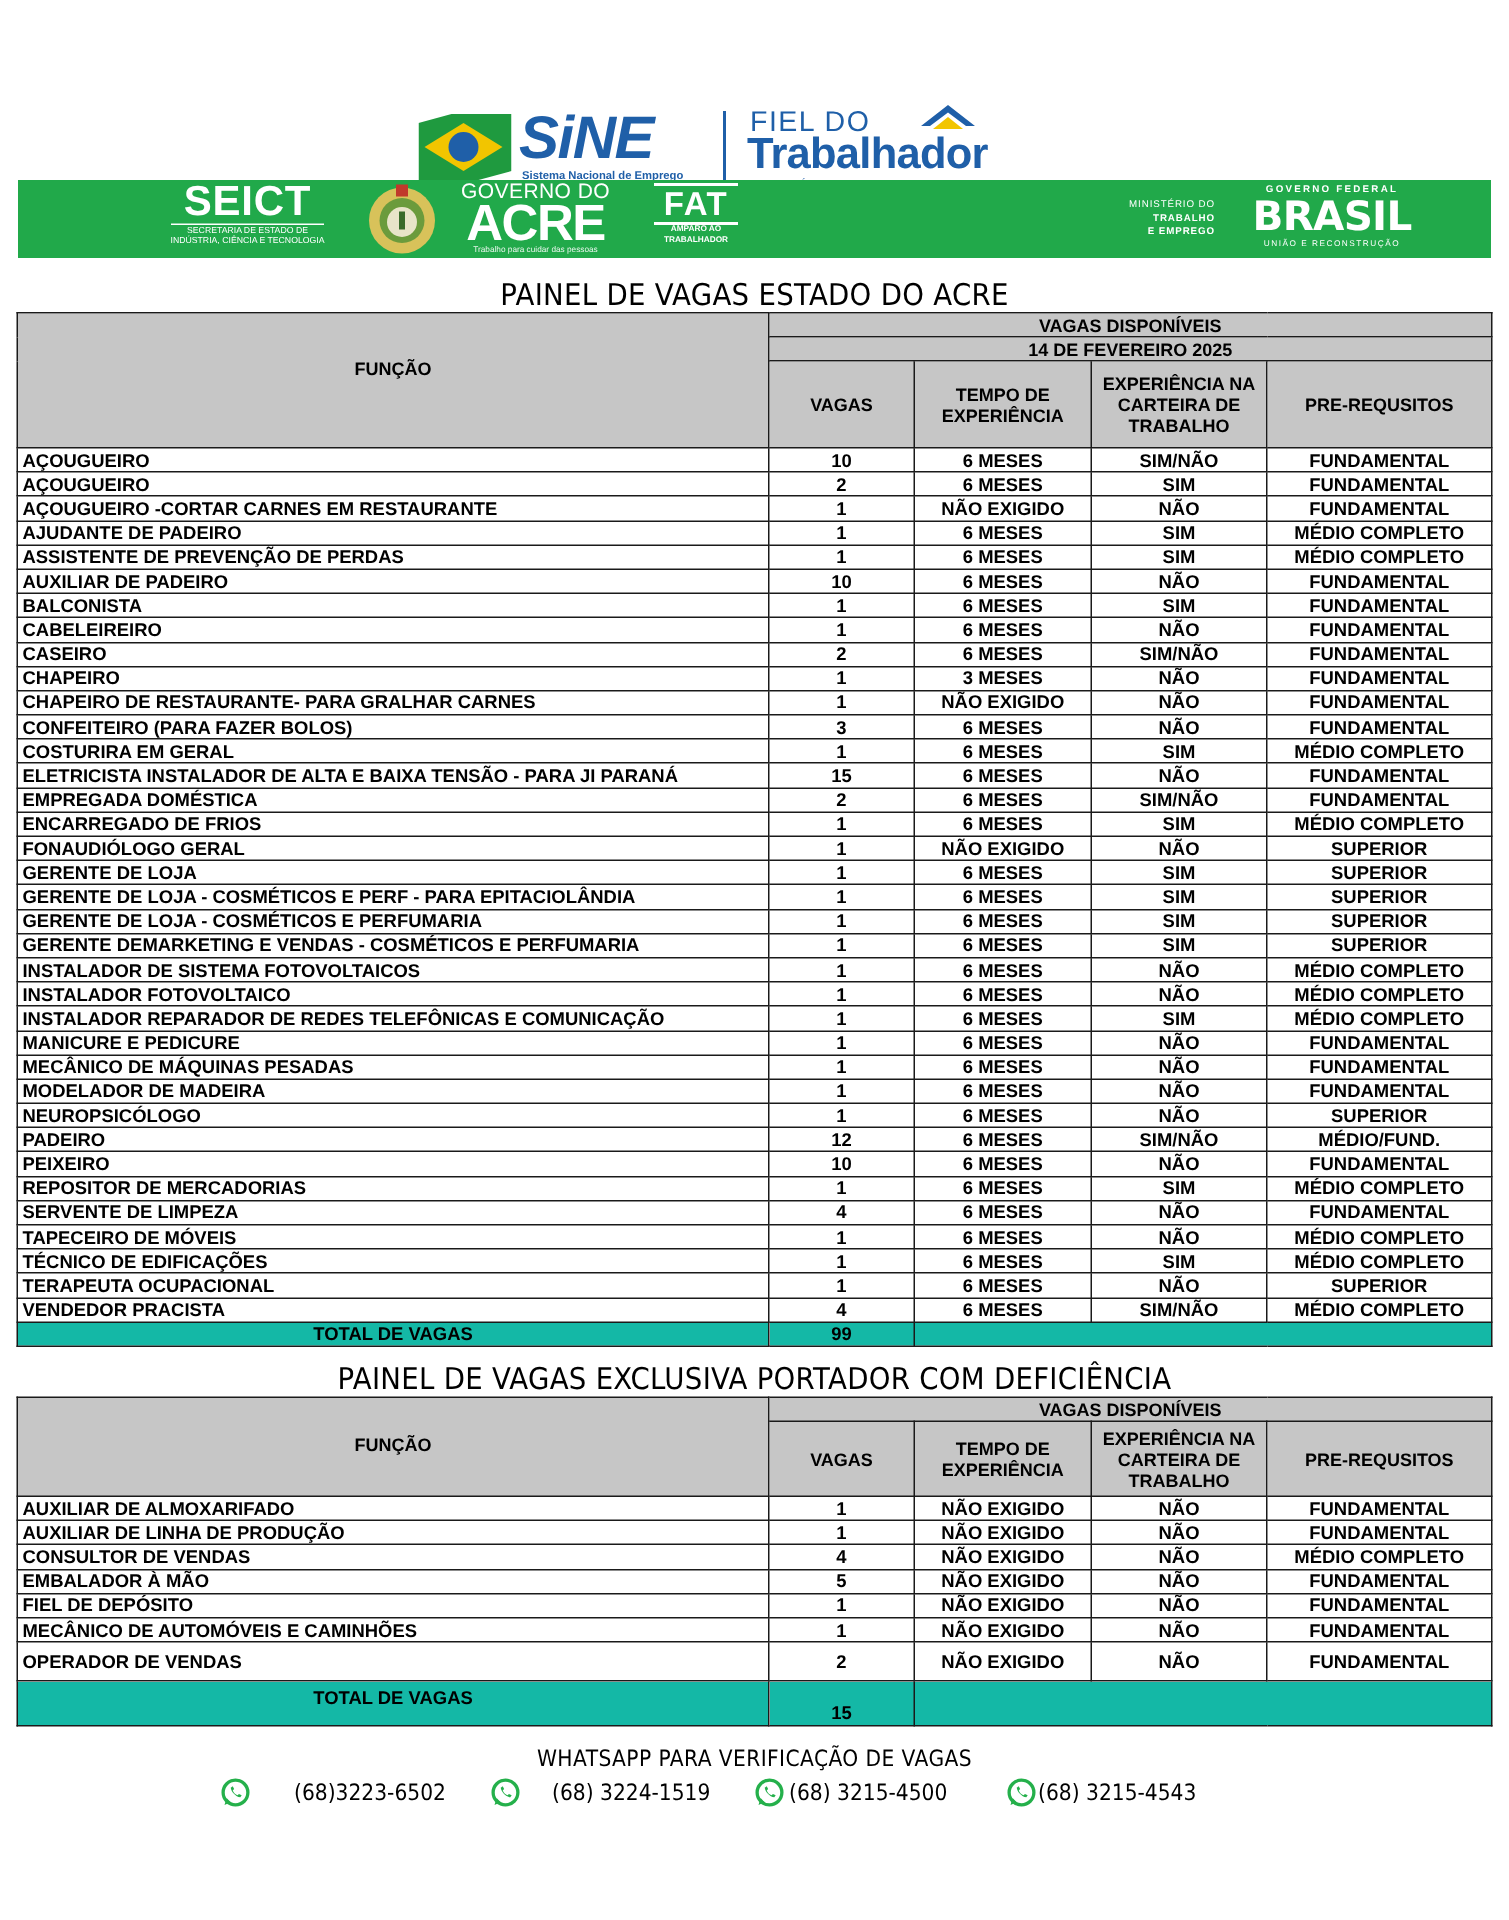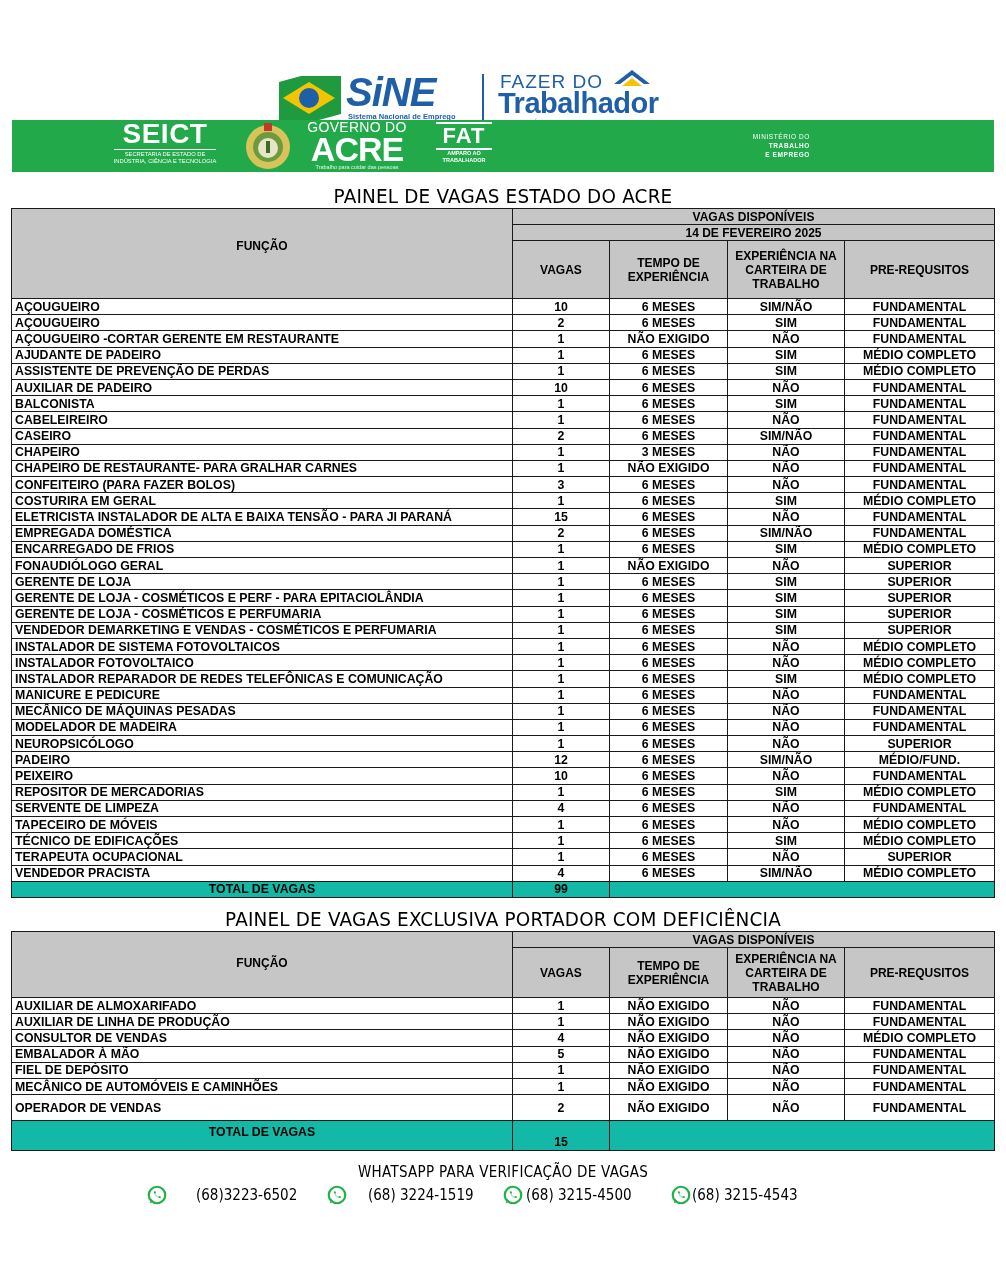--- a/index.html
+++ b/index.html
@@ -64,21 +64,21 @@
 
 <div class="logo-top">
   <svg class="flag" viewBox="0 0 62 44">
     <polygon points="0,6 22,0 62,0 62,38 40,44 0,44" fill="#1f9a3f"></polygon>
     <polygon points="4,22 30,6 56,22 30,38" fill="#f2c500"></polygon>
     <circle cx="30" cy="22" r="10" fill="#1f5fa8"></circle>
   </svg>
   <div class="sine-word">SiNE</div>
   <div class="sine-sub">Sistema Nacional de Emprego</div>
   <div class="logo-divider"></div>
-  <div class="casa-top">FAZER DO</div>
+  <div class="casa-top">FIEL DO</div>
   <svg class="roof" viewBox="0 0 36 20">
     <polygon points="18,0 36,14 30,14 18,5 6,14 0,14" fill="#1f5fa8"></polygon>
     <polygon points="18,8 28,16 8,16" fill="#f2c500"></polygon>
   </svg>
   <div class="casa-main">Trabalhador</div>
   <div class="casa-sub">MINISTÉRIO DO TRABALHO E EMPREGO</div>
 </div>
 
 <div class="banner">
   <div class="seict">
@@ -102,20 +102,25 @@
     <div class="ln"></div>
     <div class="f1">FAT</div>
     <div class="ln"></div>
     <div class="f2">AMPARO AO TRABALHADOR</div>
   </div>
   <div class="ministerio">
     <div class="m1">MINISTÉRIO DO</div>
     <div>TRABALHO</div>
     <div>E EMPREGO</div>
   </div>
+  <div class="brasil">
+    <div class="b1">GOVERNO FEDERAL</div>
+    <div class="b2">BRASIL</div>
+    <div class="b3">UNIÃO E RECONSTRUÇÃO</div>
+  </div>
 </div>
 
 <div class="panel-title" style="top:184px;">PAINEL DE VAGAS ESTADO DO ACRE</div>
 
 <table class="vagas" id="t1" style="top:208px;">
   <colgroup>
       <col class="c-func">
       <col class="c-vag">
       <col class="c-tempo">
       <col class="c-exp">
@@ -145,21 +150,21 @@
         <td>FUNDAMENTAL</td>
       </tr>
       <tr>
         <td class="func">AÇOUGUEIRO</td>
         <td>2</td>
         <td>6 MESES</td>
         <td>SIM</td>
         <td>FUNDAMENTAL</td>
       </tr>
       <tr>
-        <td class="func">AÇOUGUEIRO -CORTAR GERENTE EM RESTAURANTE</td>
+        <td class="func">AÇOUGUEIRO -CORTAR CARNES EM RESTAURANTE</td>
         <td>1</td>
         <td>NÃO EXIGIDO</td>
         <td>NÃO</td>
         <td>FUNDAMENTAL</td>
       </tr>
       <tr>
         <td class="func">AJUDANTE DE PADEIRO</td>
         <td>1</td>
         <td>6 MESES</td>
         <td>SIM</td>
@@ -271,21 +276,21 @@
         <td>SUPERIOR</td>
       </tr>
       <tr>
         <td class="func">GERENTE DE LOJA - COSMÉTICOS E PERFUMARIA</td>
         <td>1</td>
         <td>6 MESES</td>
         <td>SIM</td>
         <td>SUPERIOR</td>
       </tr>
       <tr>
-        <td class="func">VENDEDOR DEMARKETING E VENDAS - COSMÉTICOS E PERFUMARIA</td>
+        <td class="func">GERENTE DEMARKETING E VENDAS - COSMÉTICOS E PERFUMARIA</td>
         <td>1</td>
         <td>6 MESES</td>
         <td>SIM</td>
         <td>SUPERIOR</td>
       </tr>
       <tr>
         <td class="func">INSTALADOR DE SISTEMA FOTOVOLTAICOS</td>
         <td>1</td>
         <td>6 MESES</td>
         <td>NÃO</td>

